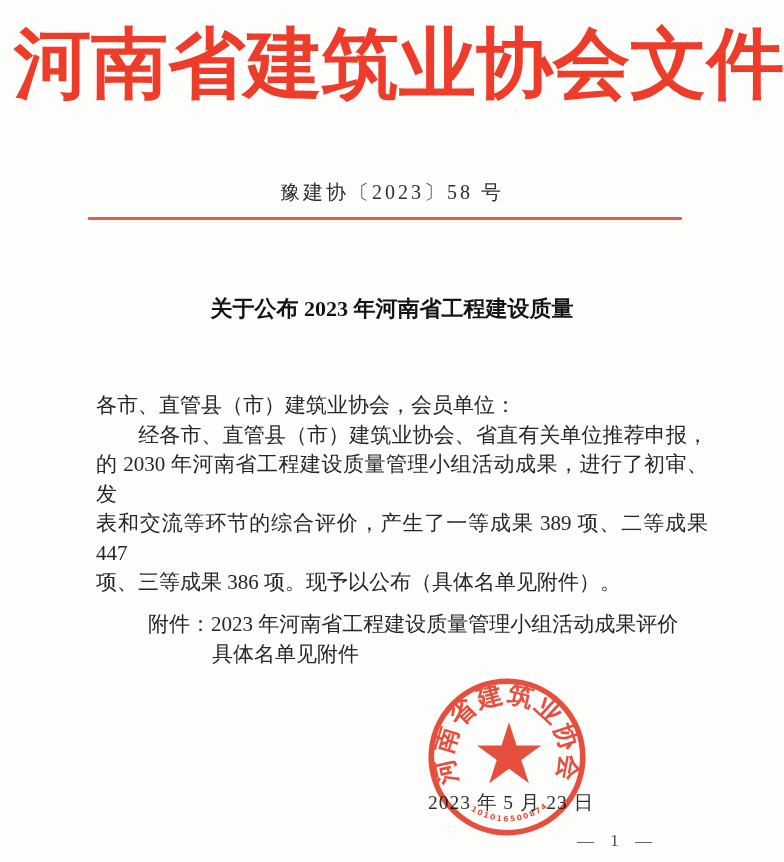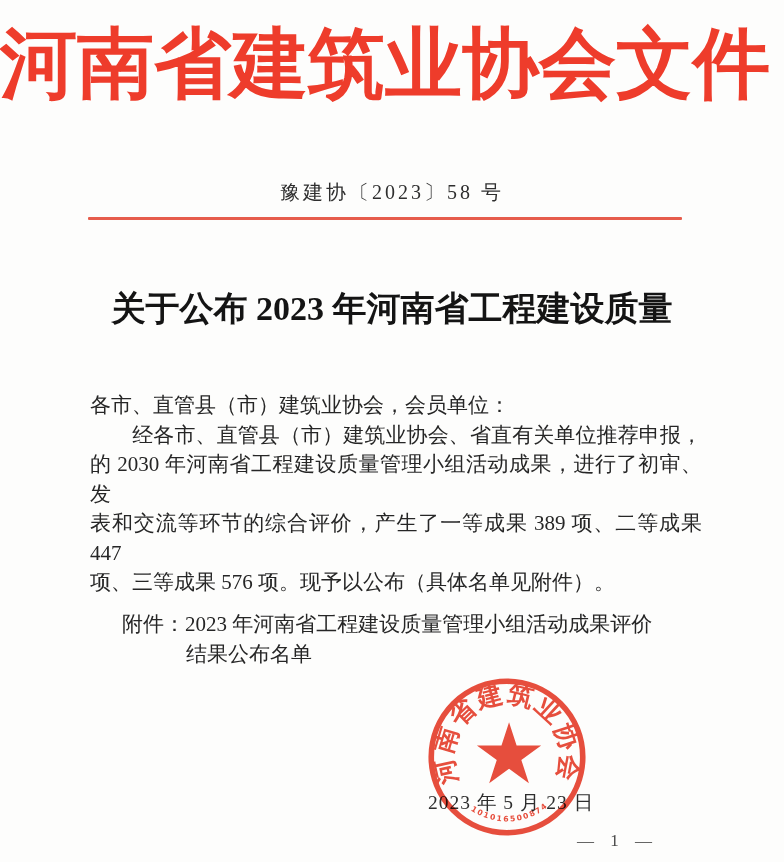--- a/index.html
+++ b/index.html
@@ -14,21 +14,21 @@
     position:relative;
     width:784px;height:862px;
     margin:0 auto;
     background:#fdfdfc;
     overflow:hidden;
     font-family:"Liberation Serif","DejaVu Serif",serif;
     color:var(--ink);
   }
   .doc-header{
     position:absolute;top:14px;left:0;width:784px;
-    text-align:left;
+    text-align:right;
     font-size:77px;line-height:100px;
     font-weight:bold;
     color:var(--header-red);
     letter-spacing:0px;
     white-space:nowrap;
   }
   .doc-number{
     position:absolute;top:178px;left:0;width:784px;
     text-align:center;
     font-size:20px;line-height:28px;
@@ -37,37 +37,37 @@
   }
   .red-rule{
     position:absolute;top:217px;left:88px;
     width:594px;height:3px;
     background:var(--rule-red);
     border-radius:1px;
   }
   .doc-title{
     position:absolute;top:291px;left:0;width:784px;
     text-align:center;
-    font-size:34px;line-height:36px;
+    font-size:22px;line-height:36px;
     font-weight:bold;
     color:#141414;
   }
   .body-lines{
-    position:absolute;top:391px;left:90px;width:612px;
+    position:absolute;top:391px;left:96px;width:612px;
     font-size:21px;line-height:29.5px;
     color:var(--ink);
   }
   .bline{white-space:nowrap;}
   .bline.just{
     white-space:normal;
     text-align:justify;
     text-align-last:justify;
   }
   .attachment{
-    position:absolute;top:609px;left:79px;width:612px;
+    position:absolute;top:609px;left:105px;width:612px;
     font-size:21px;line-height:30px;
     color:var(--ink);
   }
   .attach-line1{padding-left:43px;white-space:nowrap;}
   .attach-line2{padding-left:107px;white-space:nowrap;}
   .doc-date{
     position:absolute;top:791px;left:428px;
     font-size:19.5px;line-height:24px;
     letter-spacing:1px;
     color:#2e2e2e;
@@ -100,26 +100,26 @@
 
   <div class="doc-title">
     <div>关于公布 2023 年河南省工程建设质量</div>
   </div>
 
   <div class="body-lines">
       <div class="bline">各市、直管县（市）建筑业协会，会员单位：</div>
       <div class="bline just">　　经各市、直管县（市）建筑业协会、省直有关单位推荐申报，</div>
       <div class="bline just">的 2030 年河南省工程建设质量管理小组活动成果，进行了初审、发</div>
       <div class="bline just">表和交流等环节的综合评价，产生了一等成果 389 项、二等成果 447</div>
-      <div class="bline">项、三等成果 576 项。现予以公布（具体名单见附件）。</div>
+      <div class="bline">项、三等成果 386 项。现予以公布（具体名单见附件）。</div>
     </div>
 
   <div class="attachment">
     <div class="attach-line1">附件：2023 年河南省工程建设质量管理小组活动成果评价</div>
-    <div class="attach-line2">结果公布名单</div>
+    <div class="attach-line2">具体名单见附件</div>
   </div>
 
   <div class="doc-date">2023 年 5 月 23 日</div>
 
   <svg class="seal" viewBox="0 0 170 170" aria-hidden="true">
     <defs>
       <path id="sealArcTop" d="M 39.1 111.5 A 53 53 0 1 1 130.9 111.5" fill="none"></path>
       <path id="sealArcBottom" d="M 46.2 134.6 A 63 63 0 0 0 123.8 134.6" fill="none"></path>
     </defs>
     <circle cx="85" cy="85" r="74" fill="none" stroke="#e7402e" stroke-width="5.5"></circle>

